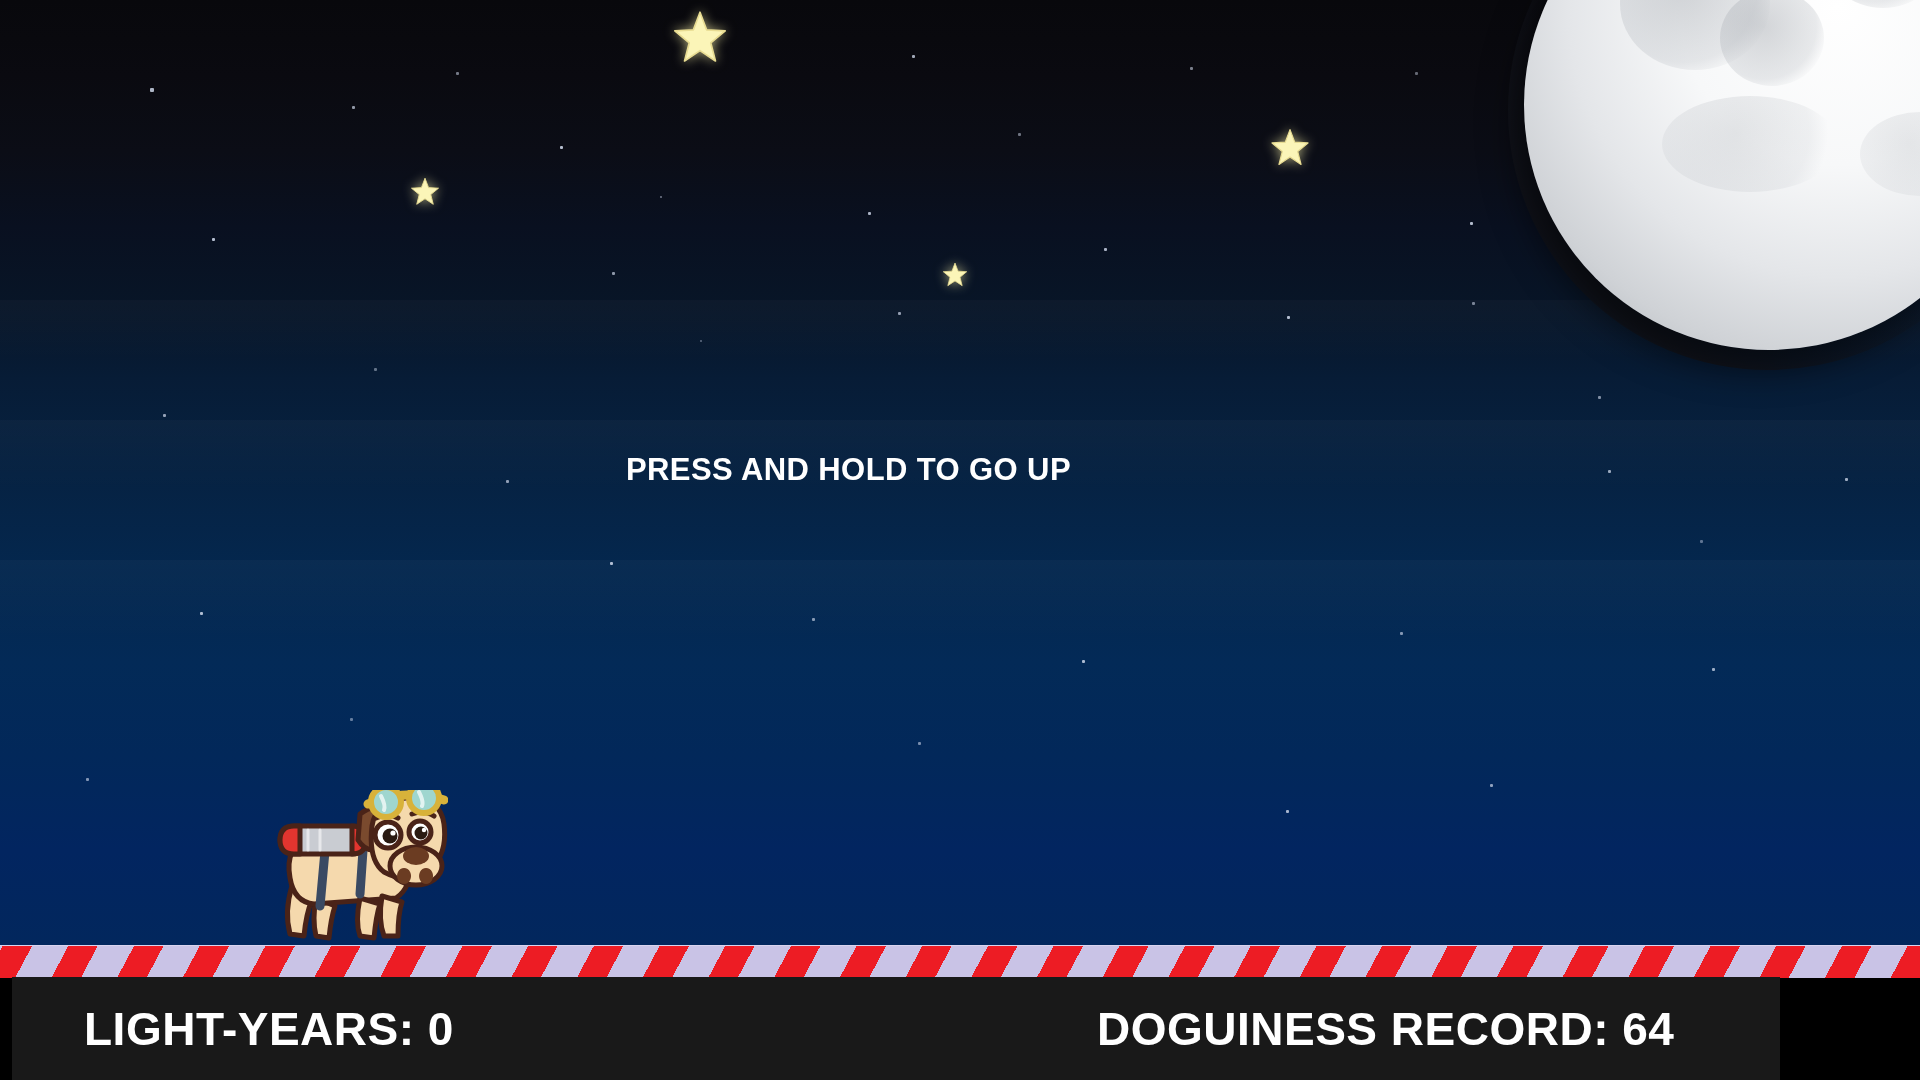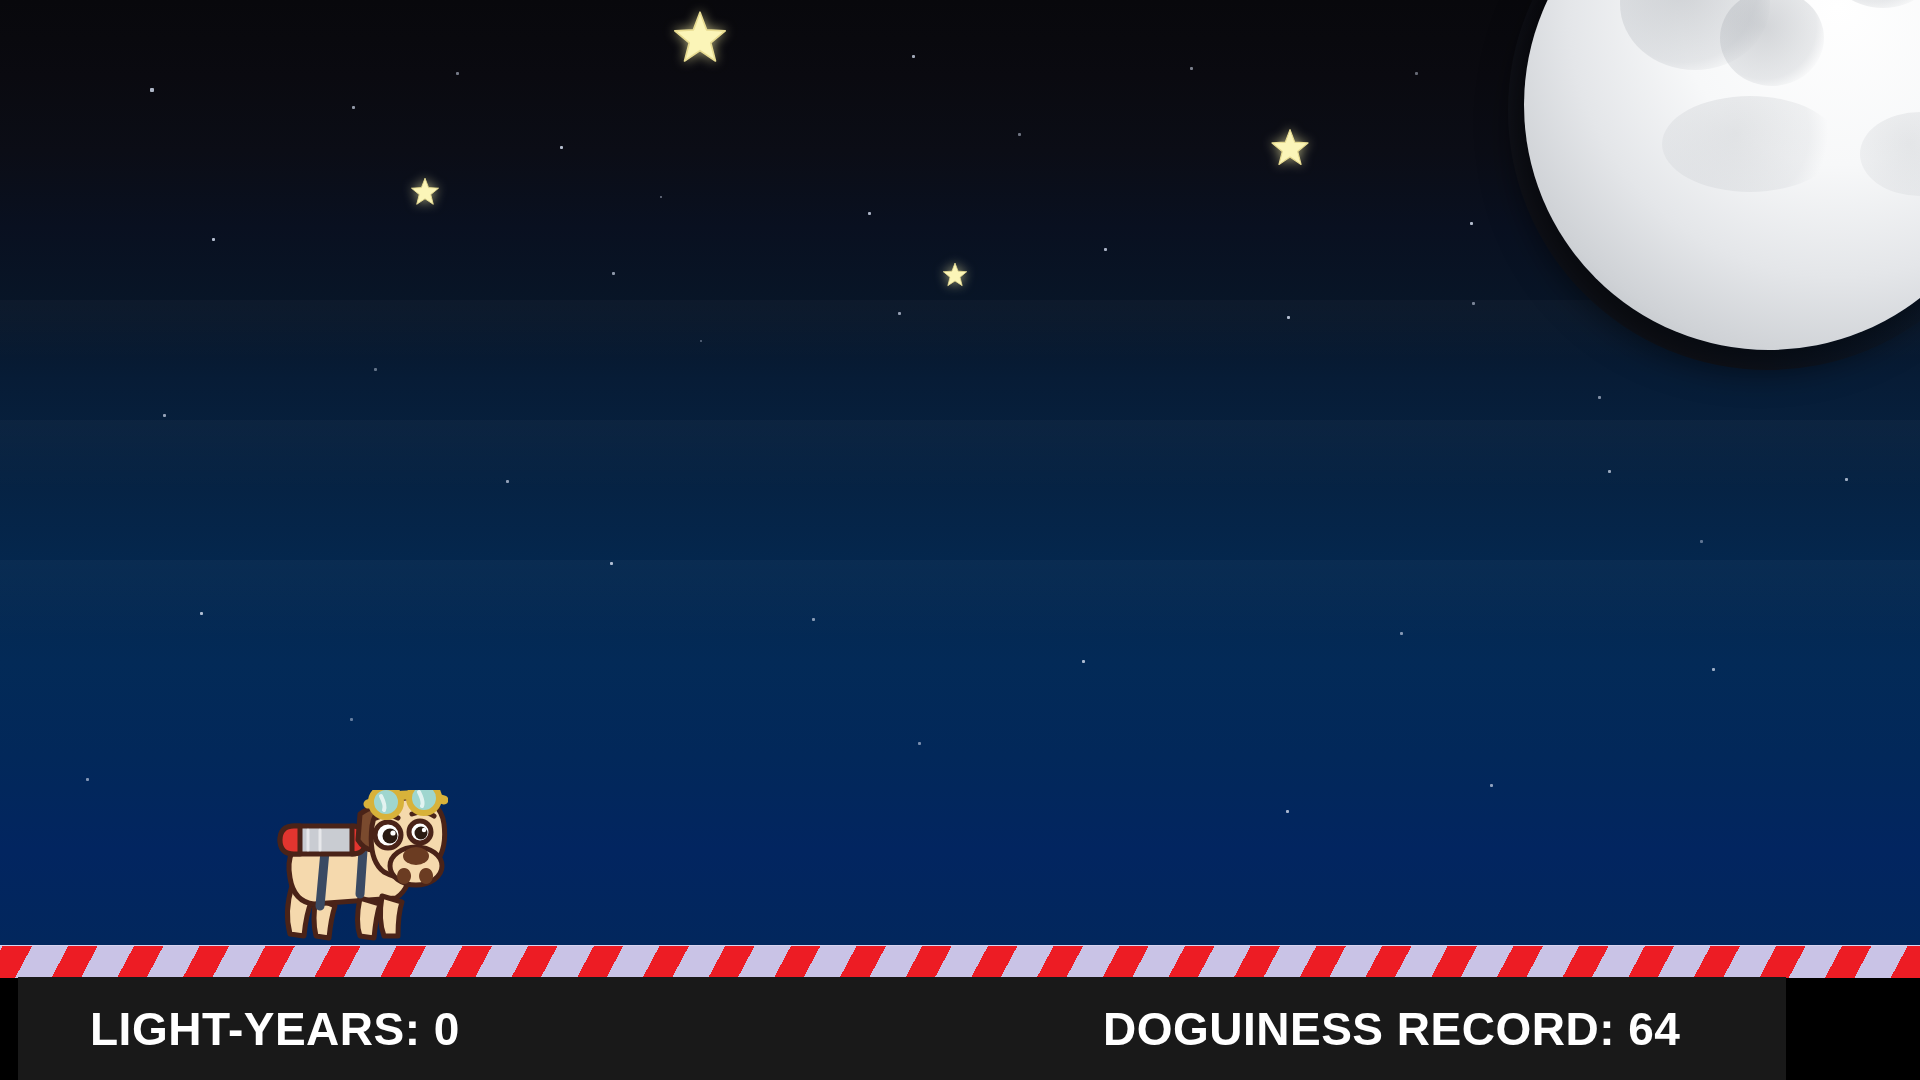--- a/index.html
+++ b/index.html
@@ -148,21 +148,21 @@
       #ed1c24 26px,
       #c9c3e6 26px,
       #c9c3e6 58px
     );
     border-top: 1px solid #d9d4ef;
   }
 
   
   .hud {
     position: absolute;
-    left: 18px;
+    left: 12px;
     top: 977px;
     width: 1768px;
     height: 103px;
     background: #191919;
   }
   .hud-label {
     position: absolute;
     top: 26px;
     color: #ffffff;
     font-family: "Liberation Sans", sans-serif;
@@ -250,21 +250,21 @@
       <div class="crater" style="left:96px;top:78px;width:150px;height:132px;"></div>
       <div class="crater" style="left:196px;top:130px;width:104px;height:96px;"></div>
       <div class="crater" style="left:300px;top:44px;width:118px;height:104px;"></div>
       <div class="crater" style="left:138px;top:236px;width:176px;height:96px;opacity:.55;"></div>
       <div class="crater" style="left:336px;top:252px;width:120px;height:84px;opacity:.5;"></div>
     </div>
   </div>
 
   <div class="title-block">
     <p class="subtitle">
-      <br>
+      <span>PRESS AND HOLD TO GO UP</span><br>
     </p>
   </div>
 
   <div class="dog">
     <svg width="180" height="158" viewBox="0 0 180 158" xmlns="http://www.w3.org/2000/svg">
       <g stroke="#4a2318" stroke-width="5" stroke-linejoin="round" stroke-linecap="round">
 
         <path d="M24 96 q-8 26 -2 48 l14 2 q2 -22 8 -36 z" fill="#f5d9ad"></path>
         <path d="M48 108 q-4 22 0 38 l13 2 q2 -20 6 -32 z" fill="#f5d9ad"></path>
 

